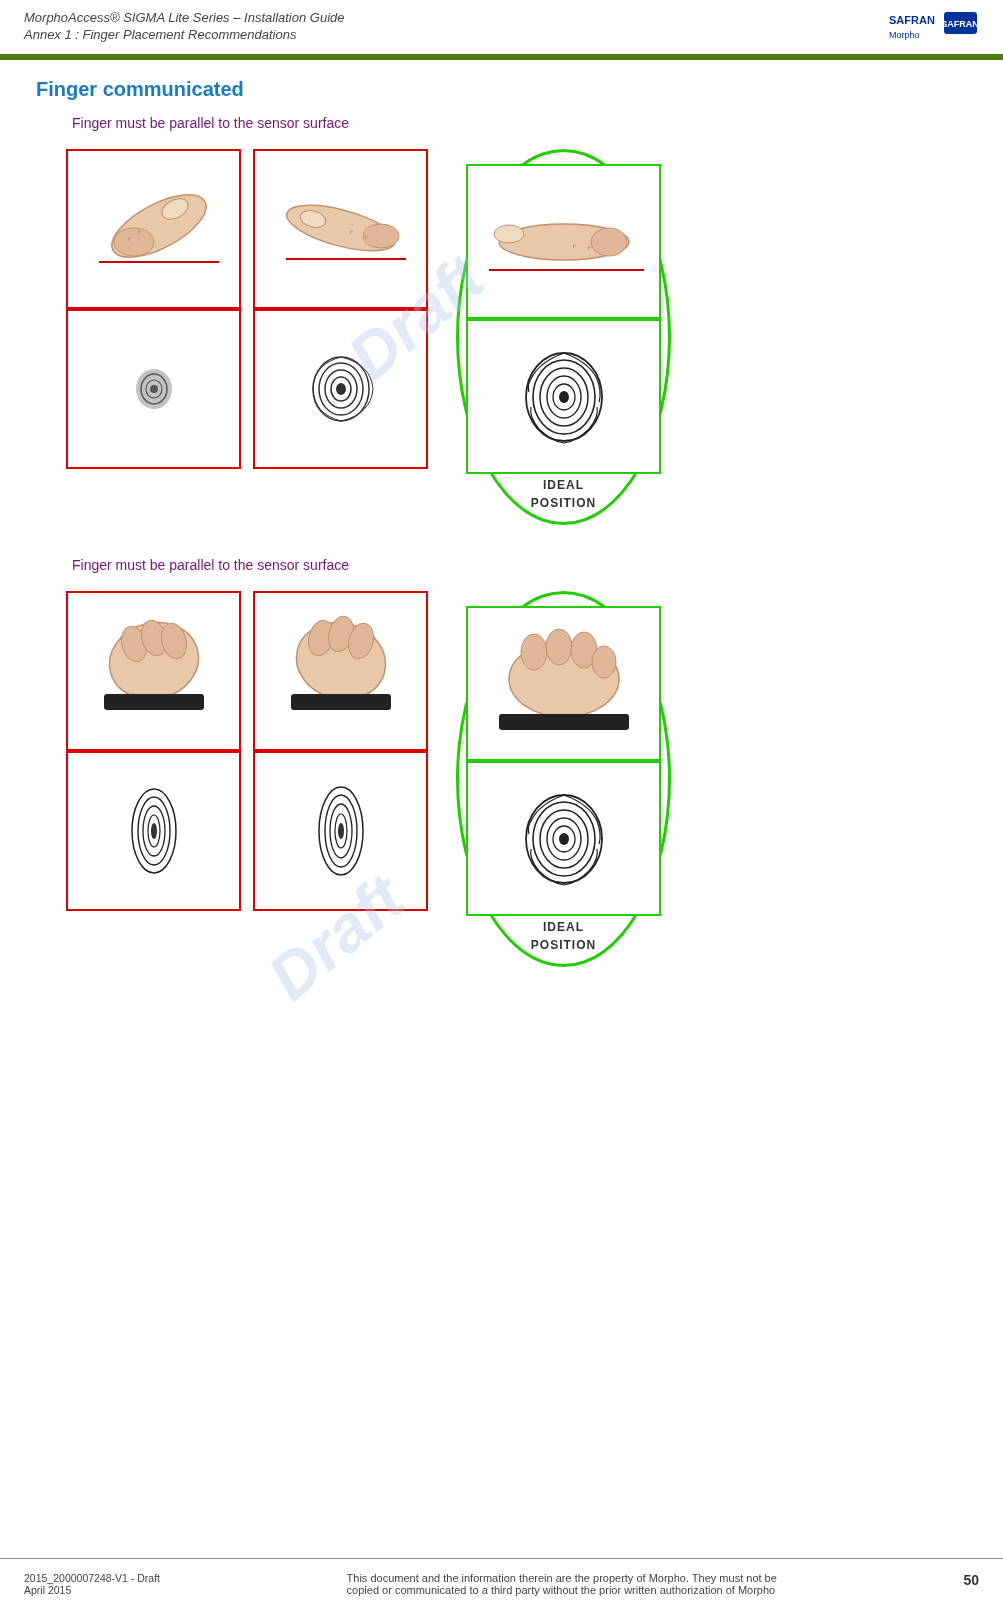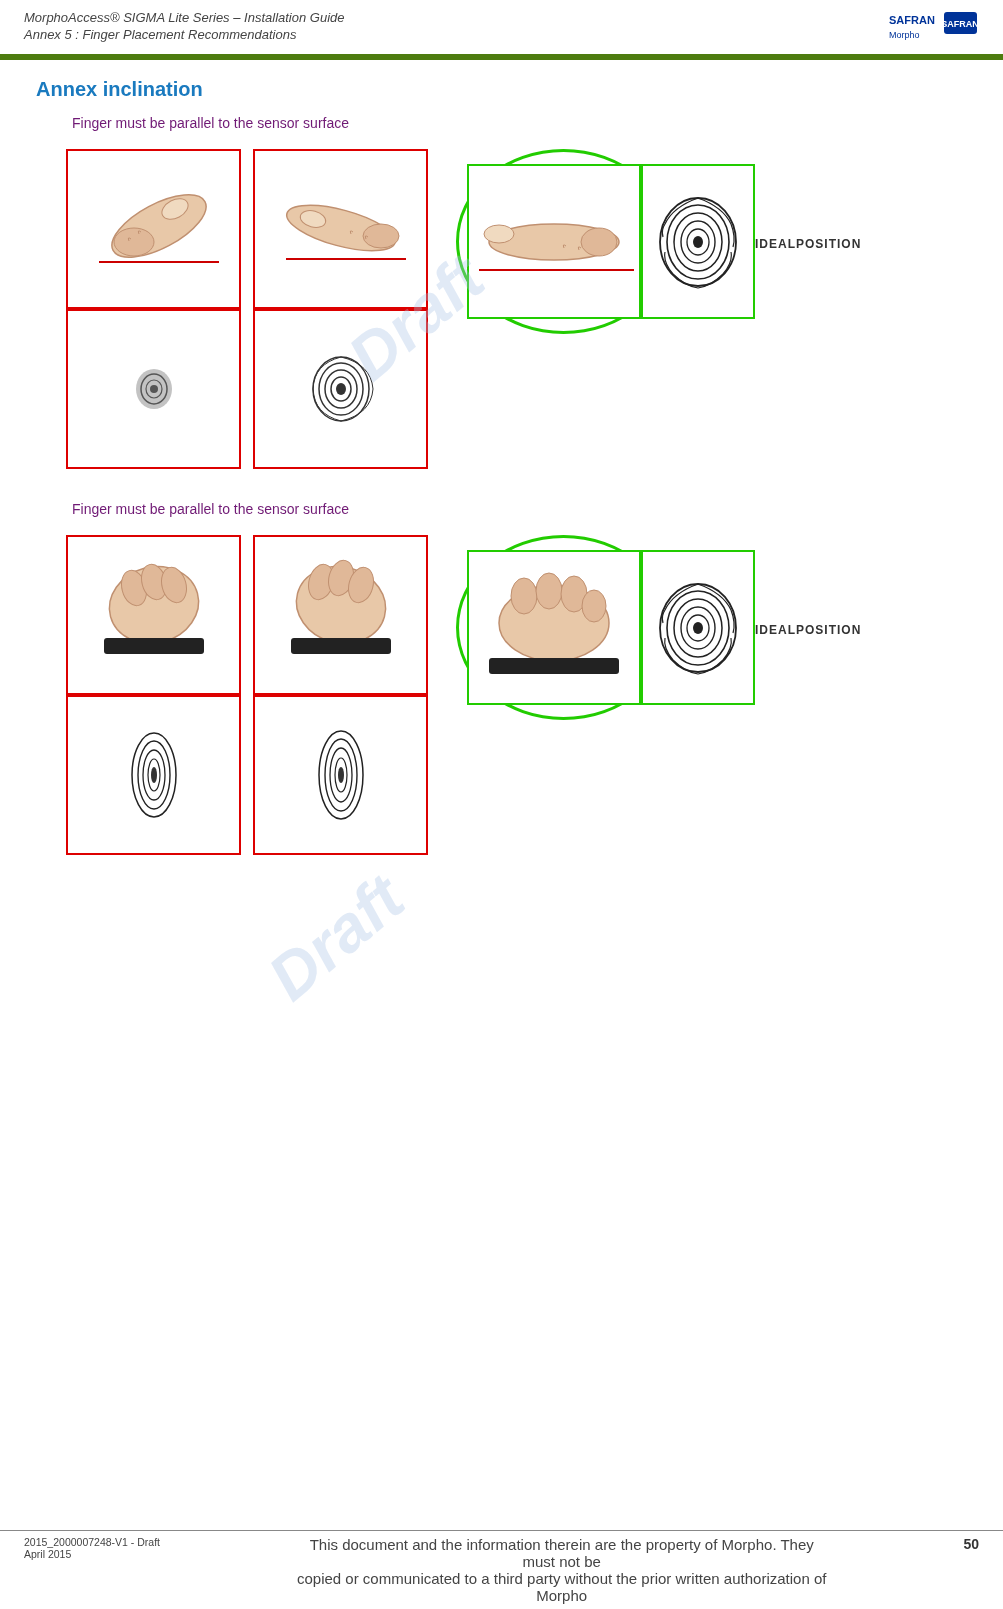--- a/index.html
+++ b/index.html
@@ -86,21 +86,21 @@
       position: relative;
     }
 
     .ideal-oval {
       position: relative;
       border: 3.5px solid #22cc00;
       border-radius: 50%;
       width: 215px;
       padding: 12px 8px;
       display: flex;
-      flex-direction: row;
+      flex-direction: column;
       align-items: center;
       gap: 0;
       background: rgba(255,255,255,0.85);
     }
 
     .ideal-label {
       text-align: center;
       font-size: 12px;
       font-weight: bold;
       color: #333;
@@ -123,21 +123,21 @@
     .watermark-1 { top: 280px; left: 340px; font-size: 65px; }
     .watermark-2 { top: 900px; left: 260px; font-size: 65px; }
 
     
     .footer {
       position: absolute;
       bottom: 0;
       left: 0;
       right: 0;
       border-top: 1px solid #888;
-      padding: 5px 24px;
+      padding: 13px 24px;
       display: flex;
       justify-content: space-between;
       align-items: flex-start;
       font-size: 10.5px;
       color: #444;
     }
     .footer-left { max-width: 680px; }
     .footer-page { font-size: 14px; font-weight: bold; color: #333; }
 
     .mid-col {
@@ -163,37 +163,37 @@
   </style>
 </head>
 <body>
 
 <div class="watermark watermark-1">Draft</div>
 <div class="watermark watermark-2">Draft</div>
 
 <div class="header">
   <div class="header-left">
     <div class="line1">MorphoAccess® SIGMA Lite Series – Installation Guide</div>
-    <div class="line2">Annex 5 :  Finger Placement Recommendations</div>
+    <div class="line2">Annex 1 :  Finger Placement Recommendations</div>
   </div>
   <div class="header-right">
     <svg width="90" height="40" viewBox="0 0 90 40">
 
       <rect x="55" y="2" width="33" height="22" rx="3" fill="#003399"></rect>
       <text x="71" y="17" text-anchor="middle" font-size="9" font-weight="bold" fill="white" font-family="Arial">SAFRAN</text>
       <text x="0" y="14" font-size="11" font-weight="bold" fill="#003399" font-family="Arial">SAFRAN</text>
       <text x="0" y="28" font-size="9" fill="#003399" font-family="Arial">Morpho</text>
     </svg>
   </div>
 </div>
 
 <div class="content">
 
   <div class="section-gap">
-    <div class="section-title">Annex inclination</div>
+    <div class="section-title">Finger communicated</div>
     <div class="section-subtitle">Finger must be parallel to the sensor surface</div>
 
     <div class="finger-grid">
 
       <div class="left-col">
 
         <div class="image-box">
           <svg width="150" height="90" viewBox="0 0 150 90">
 
             <ellipse cx="80" cy="42" rx="52" ry="22" fill="#e8c8a8" stroke="#c09070" stroke-width="1.5" transform="rotate(-28 80 42)"></ellipse>
@@ -368,18 +368,18 @@
     </div>
   </div>
 
 </div>
 
 <div class="footer">
   <div class="footer-left">
     <div>2015_2000007248-V1 - Draft</div>
     <div>April 2015</div>
   </div>
-  <div style="max-width: 540px; font-size: 15px; text-align: center;">
+  <div style="max-width: 540px; font-size: 11px; text-align: left;">
     This document and the information therein are the property of Morpho. They must not be<br>
     copied or communicated to a third party without the prior written authorization of Morpho
   </div>
   <div class="footer-page">50</div>
 </div>
 
 </body></html>

